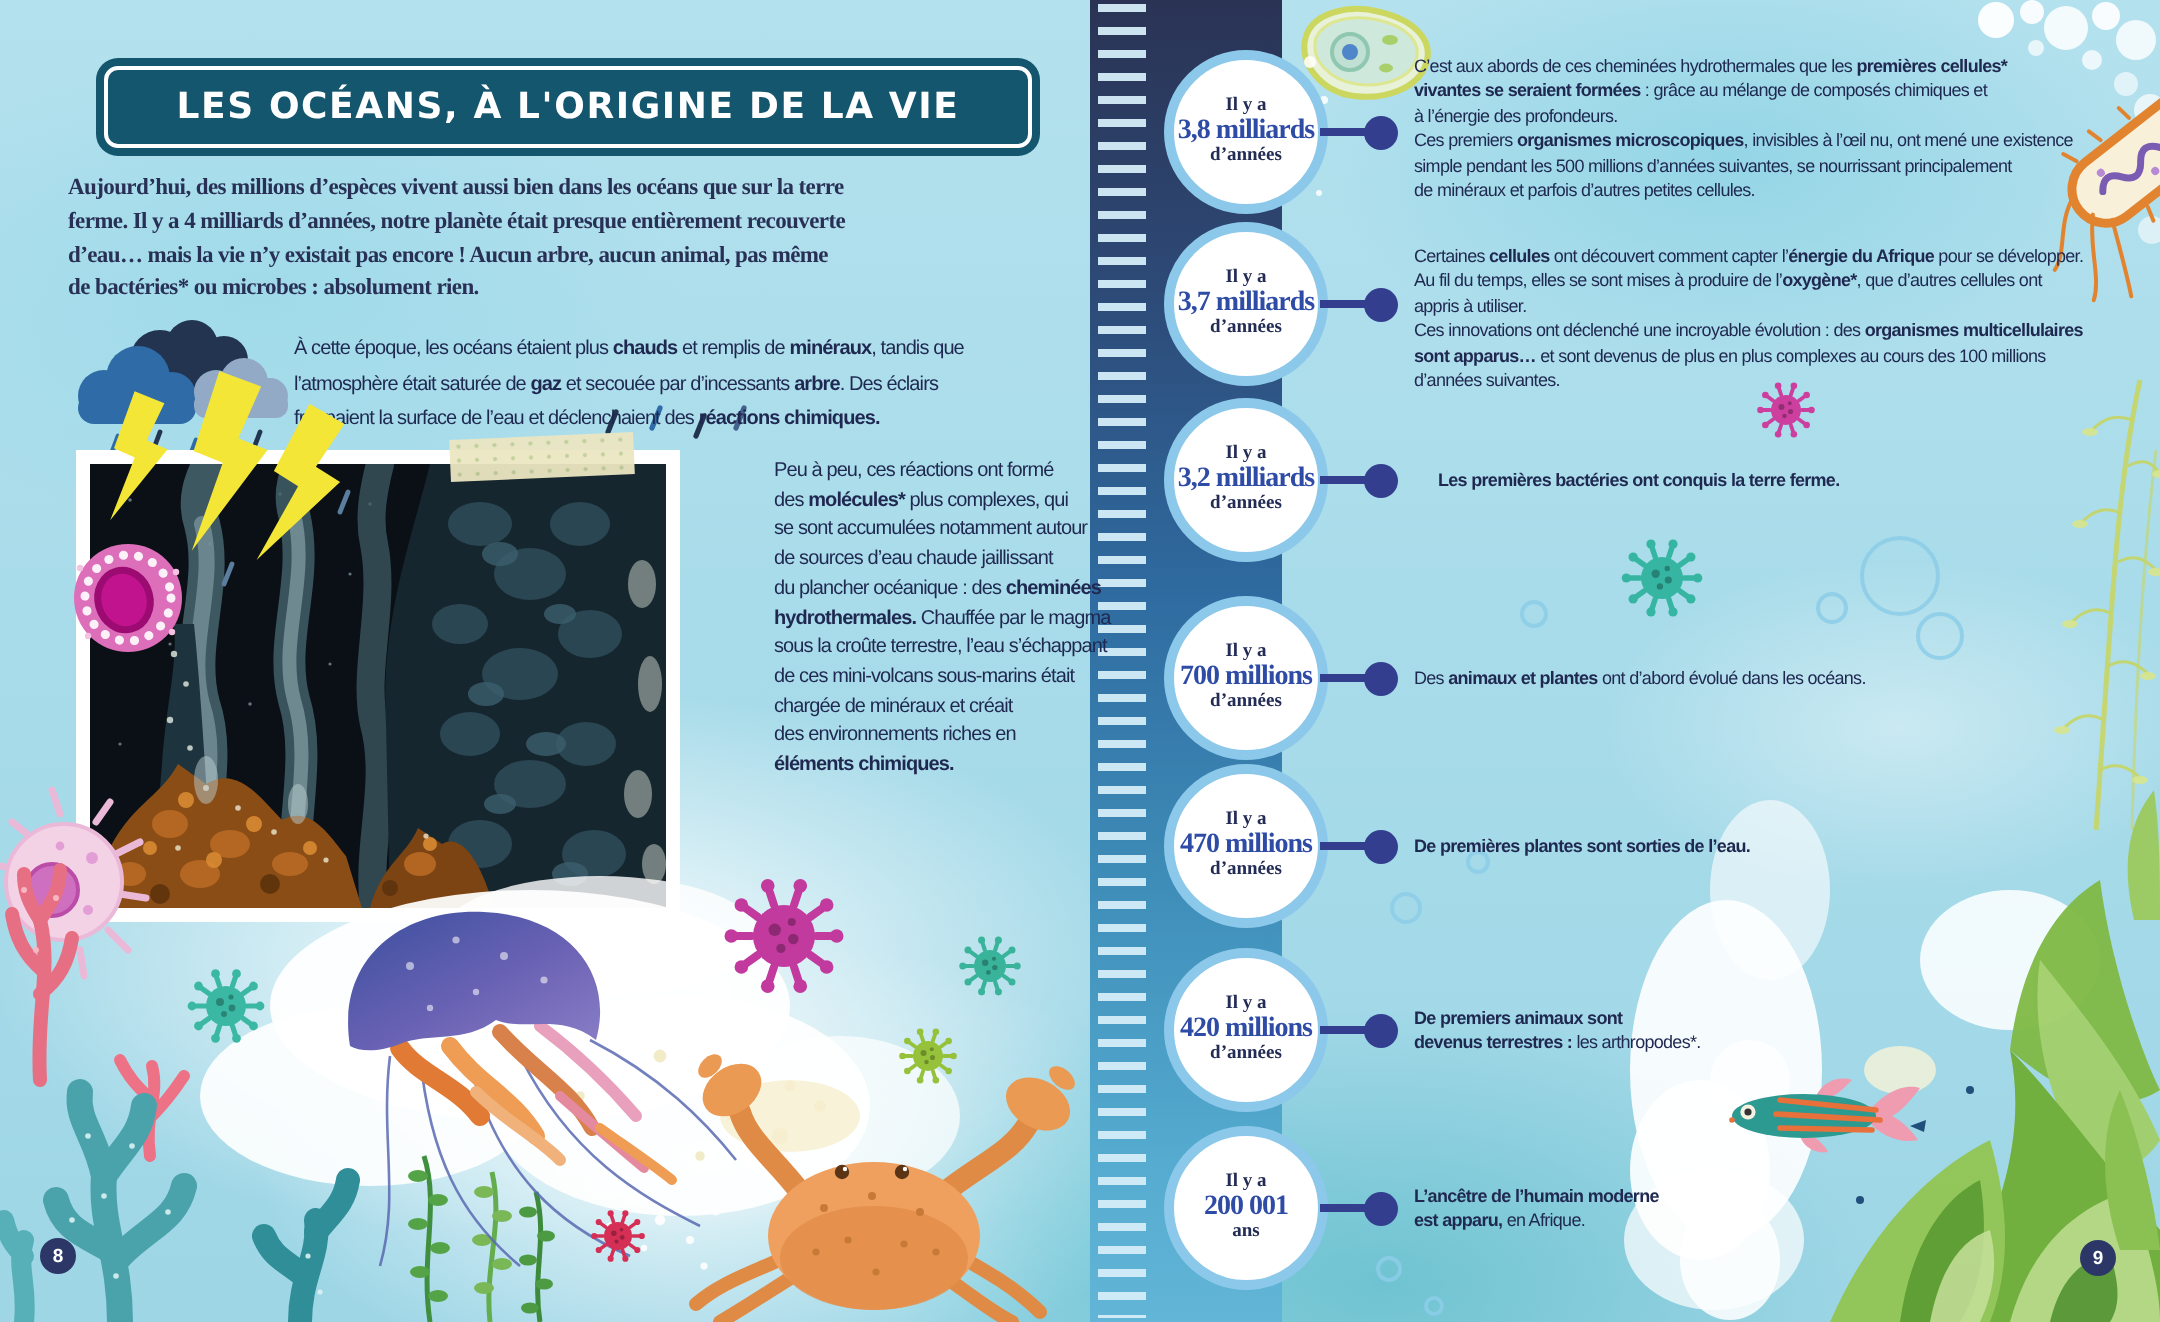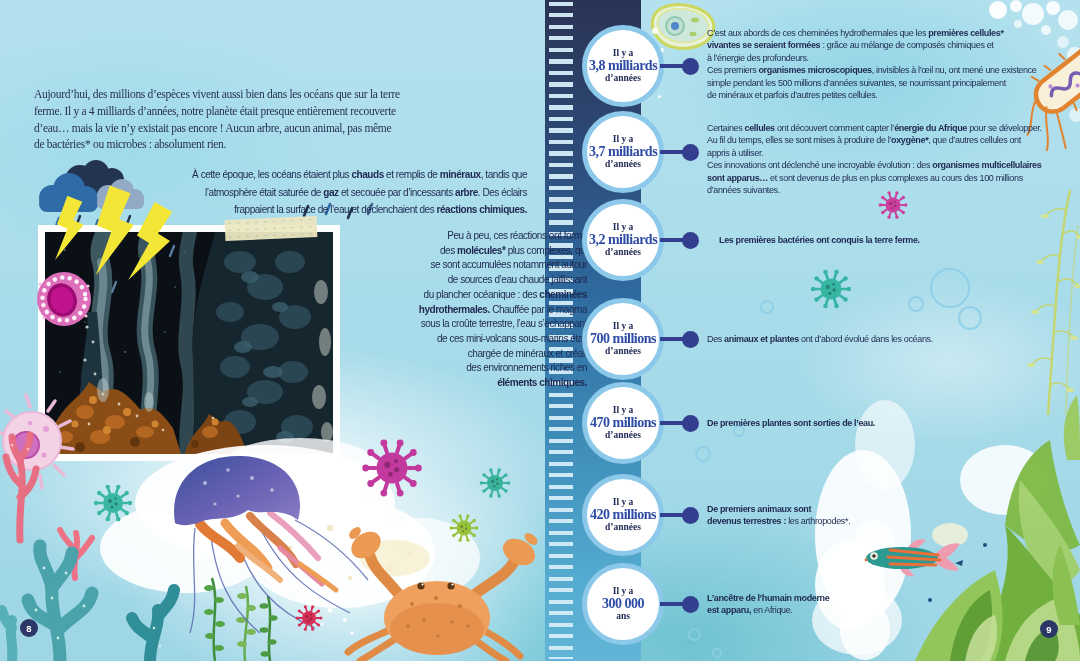--- a/index.html
+++ b/index.html
@@ -19,23 +19,23 @@
   .spine{left:545px;top:0;width:96px;height:661px;z-index:2;
     background:linear-gradient(180deg,#2a3354 0%,#2d4a77 22%,#2f6ba0 45%,#3f8fba 68%,#55abd0 88%,#62b5d6 100%);}
   .ladder{left:549px;top:2px;width:24px;height:657px;z-index:2;opacity:.95;
     background:repeating-linear-gradient(180deg,#d4edf8 0px,#d4edf8 4px,transparent 4px,transparent 11.5px);}
   
   .title-box{left:48px;top:29px;width:472px;height:49px;background:#14566e;border-radius:11px;z-index:3;}
   .title-inner{position:absolute;inset:4px;border:2.5px solid #fff;border-radius:7px;
     display:flex;align-items:center;justify-content:center;}
   .title-text{font-family:"DejaVu Sans",sans-serif;font-weight:800;font-size:18px;letter-spacing:.8px;color:#fff;white-space:nowrap;}
   
-  .intro{left:34px;top:86px;width:505px;z-index:3;font-family:"Liberation Serif",serif;font-weight:400;
+  .intro{left:34px;top:86px;width:505px;z-index:3;font-family:"Liberation Serif",serif;font-weight:700;
     font-size:11.5px;letter-spacing:-.3px;line-height:16.8px;color:#283055;white-space:pre-line;}
-  .caption{z-index:3;color:#1f2850;white-space:pre-line;text-align:right;}
+  .caption{z-index:3;color:#1f2850;white-space:pre-line;}
   .storm-caption{left:147px;top:166px;width:380px;font-size:10px;letter-spacing:-.45px;line-height:17.5px;}
   .vent-caption{left:344px;top:229px;width:200px;font-size:10px;letter-spacing:-.45px;line-height:14.7px;margin-left:43px;}
   .caption b,.entry b{font-weight:700;}
   
   .photo{left:38px;top:225px;width:302px;height:236px;border:7px solid #fff;box-sizing:border-box;background:#0a1016;z-index:4;}
   .tape{left:225px;top:218px;width:92px;height:21px;background:#ebe6c1;opacity:.95;transform:rotate(-2.5deg);z-index:5;
     background-image:radial-gradient(#c3cf9b 1px,transparent 1.3px);background-size:9px 7px;}
   
   .tcircle{width:82px;height:82px;left:582px;border-radius:50%;background:#fff;border:5px solid #8cc8e9;
     box-sizing:border-box;display:flex;flex-direction:column;align-items:center;justify-content:center;
@@ -93,20 +93,25 @@
             <circle cx="-1" cy="4" r="1.5"></circle>
             <circle cx="2.5" cy="-4.5" r="1.3"></circle>
         </g>
       </g>
     </defs>
   </svg>
 
   <div class="abs spine"></div>
   <div class="abs ladder"></div>
 
+  <div class="abs title-box">
+    <div class="title-inner">
+      <span class="title-text">LES OCÉANS, À L'ORIGINE DE LA VIE</span>
+    </div>
+  </div>
 
   <div class="abs intro">Aujourd’hui, des millions d’espèces vivent aussi bien dans les océans que sur la terre
 ferme. Il y a 4 milliards d’années, notre planète était presque entièrement recouverte
 d’eau… mais la vie n’y existait pas encore ! Aucun arbre, aucun animal, pas même
 de bactéries* ou microbes : absolument rien.</div>
 
   <svg class="deco" style="left:28px;top:156px;z-index:3" width="120" height="85" viewBox="0 0 120 85">
     <g fill="#22344f">
         <circle cx="52" cy="24" r="15"></circle>
         <circle cx="68" cy="17" r="13"></circle>
@@ -706,21 +711,21 @@
       <span class="tc-value">420 millions</span>
       <span class="tc-suffix">d’années</span>
     </div>
     <div class="abs tl-line" style="top:513px;"></div>
     <div class="abs tl-dot" style="top:507px;"></div>
     <div class="abs entry" style="top:503px;"><b>De premiers animaux sont
 devenus terrestres : </b><span>les arthropodes*.</span></div>
 
     <div class="abs tcircle" style="top:563px;">
       <span class="tc-prefix">Il y a</span>
-      <span class="tc-value">300 000</span>
+      <span class="tc-value">200 001</span>
       <span class="tc-suffix">ans</span>
     </div>
     <div class="abs tl-line" style="top:602px;"></div>
     <div class="abs tl-dot" style="top:596px;"></div>
     <div class="abs entry" style="top:592px;"><b>L’ancêtre de l’humain moderne
 est apparu,</b><span> en Afrique.</span></div>
   </div>
 
   <div class="abs pnum" style="left:1040px;top:620px;">9</div>
 

